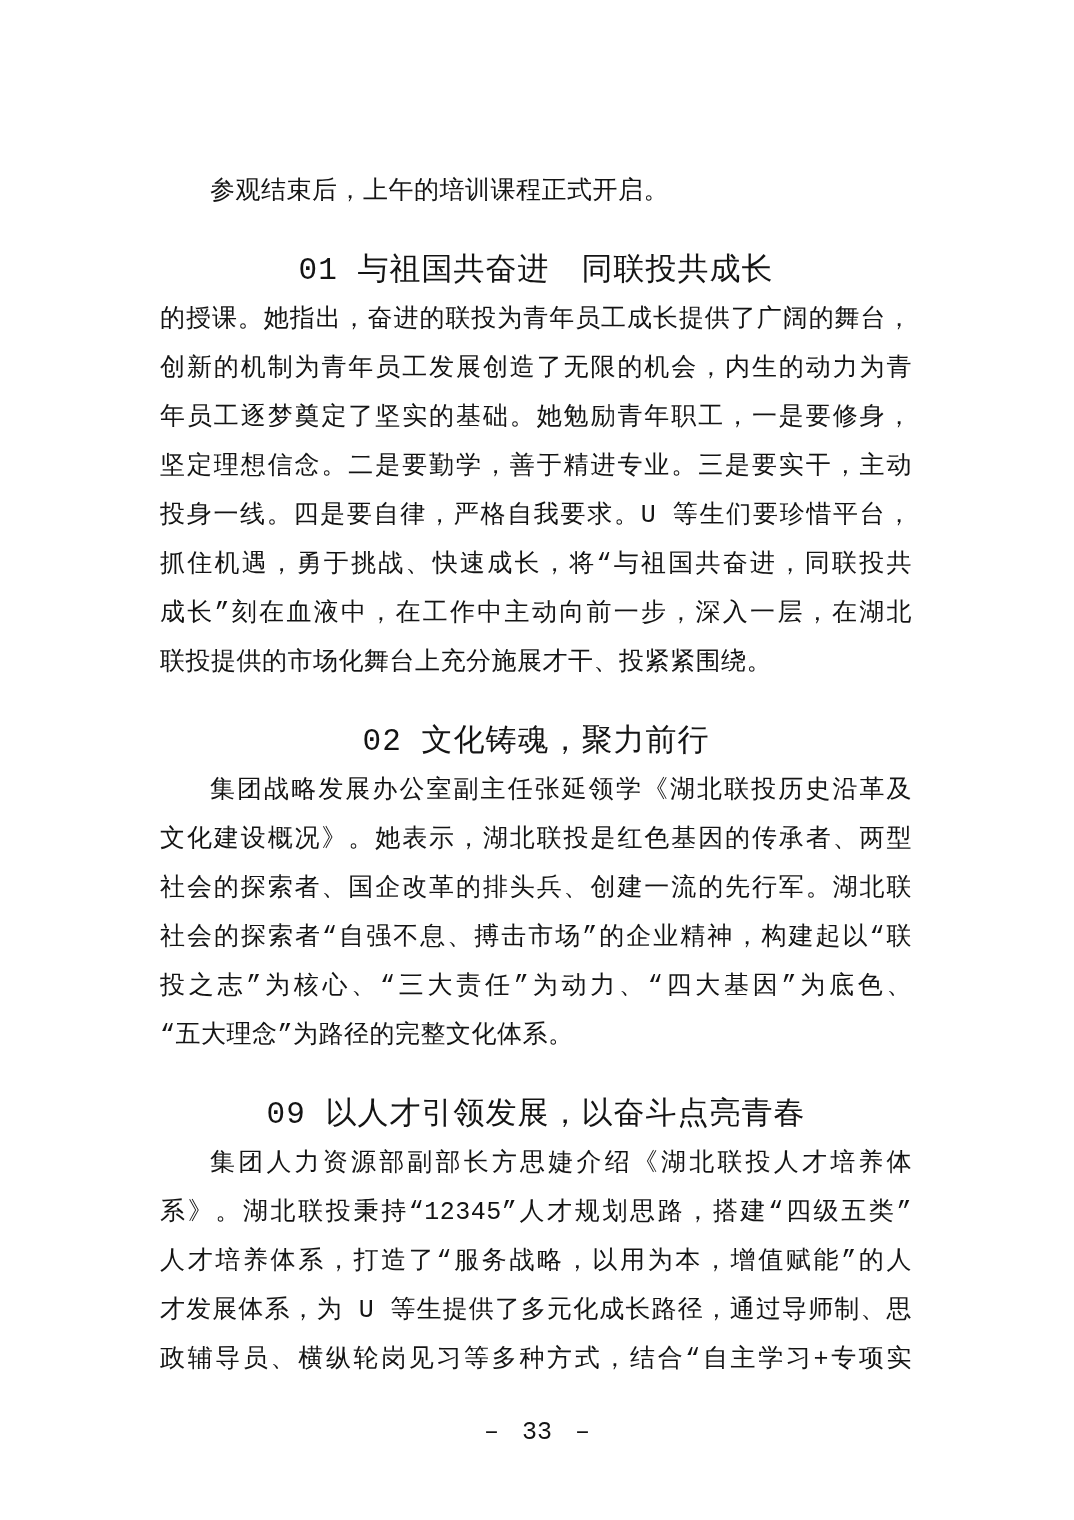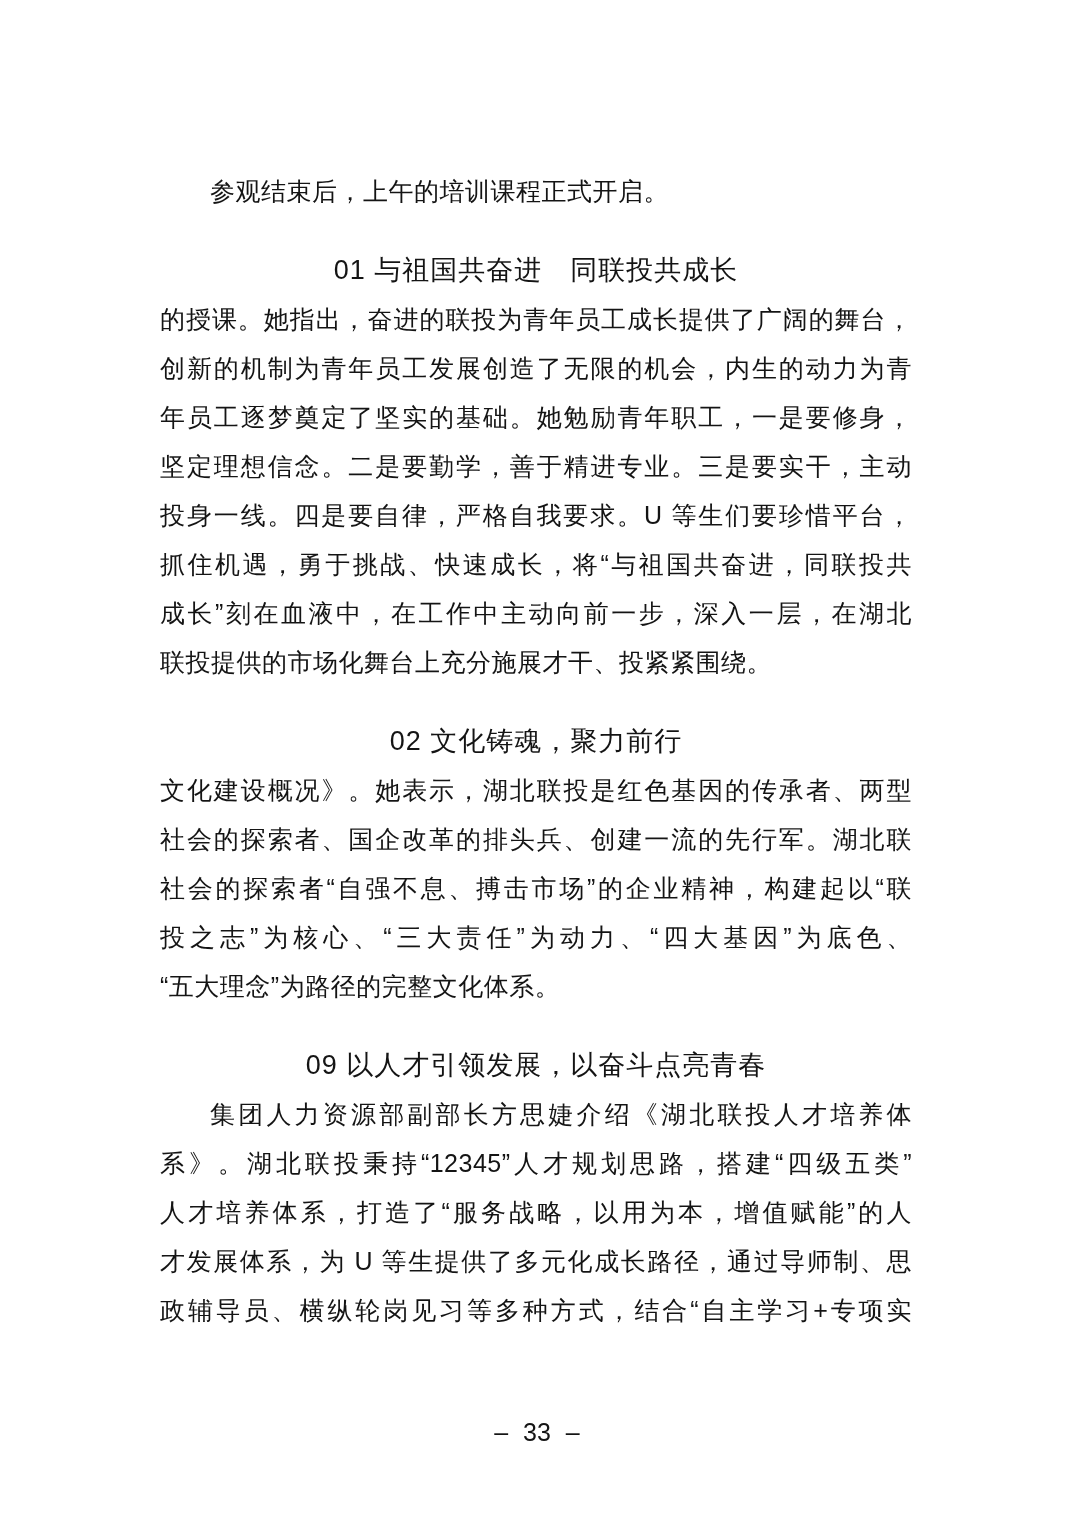--- a/index.html
+++ b/index.html
@@ -8,21 +8,21 @@
     background: #ffffff;
   }
   .page {
     position: relative;
     width: 1074px;
     height: 1520px;
     background: #ffffff;
     box-sizing: border-box;
     padding: 142px 162px 0 160px;
     color: #141414;
-    font-family: Liberation Sans, sans-serif;
+    font-family: Liberation Mono, monospace;
     overflow: hidden;
   }
   .line {
     height: 49px;
     line-height: 49px;
     font-size: 25px;
     text-align: justify;
     text-align-last: justify;
     letter-spacing: 0.5px;
   }
@@ -30,21 +30,21 @@
     text-indent: 2em;
   }
   .end {
     text-align: left;
     text-align-last: left;
   }
   .heading {
     margin: 30px 0 0 0;
     height: 49px;
     line-height: 49px;
-    font-size: 27px;
+    font-size: 31px;
     font-weight: normal;
     text-align: center;
     letter-spacing: 1px;
   }
   .footer {
     position: absolute;
     top: 1408px;
     left: 0;
     width: 100%;
     height: 49px;
@@ -65,20 +65,21 @@
   <div class="line">的授课。她指出，奋进的联投为青年员工成长提供了广阔的舞台，</div>
   <div class="line">创新的机制为青年员工发展创造了无限的机会，内生的动力为青</div>
   <div class="line">年员工逐梦奠定了坚实的基础。她勉励青年职工，一是要修身，</div>
   <div class="line">坚定理想信念。二是要勤学，善于精进专业。三是要实干，主动</div>
   <div class="line">投身一线。四是要自律，严格自我要求。U 等生们要珍惜平台，</div>
   <div class="line">抓住机遇，勇于挑战、快速成长，将“与祖国共奋进，同联投共</div>
   <div class="line">成长”刻在血液中，在工作中主动向前一步，深入一层，在湖北</div>
   <div class="line end">联投提供的市场化舞台上充分施展才干、投紧紧围绕。</div>
 
   <h2 class="heading">02 文化铸魂，聚力前行</h2>
+  <div class="line indent">集团战略发展办公室副主任张延领学《湖北联投历史沿革及</div>
   <div class="line">文化建设概况》。她表示，湖北联投是红色基因的传承者、两型</div>
   <div class="line">社会的探索者、国企改革的排头兵、创建一流的先行军。湖北联</div>
   <div class="line">社会的探索者“自强不息、搏击市场”的企业精神，构建起以“联</div>
   <div class="line">投之志”为核心、“三大责任”为动力、“四大基因”为底色、</div>
   <div class="line end">“五大理念”为路径的完整文化体系。</div>
 
   <h2 class="heading">09 以人才引领发展，以奋斗点亮青春</h2>
   <div class="line indent">集团人力资源部副部长方思婕介绍《湖北联投人才培养体</div>
   <div class="line">系》。湖北联投秉持“12345”人才规划思路，搭建“四级五类”</div>
   <div class="line">人才培养体系，打造了“服务战略，以用为本，增值赋能”的人</div>

